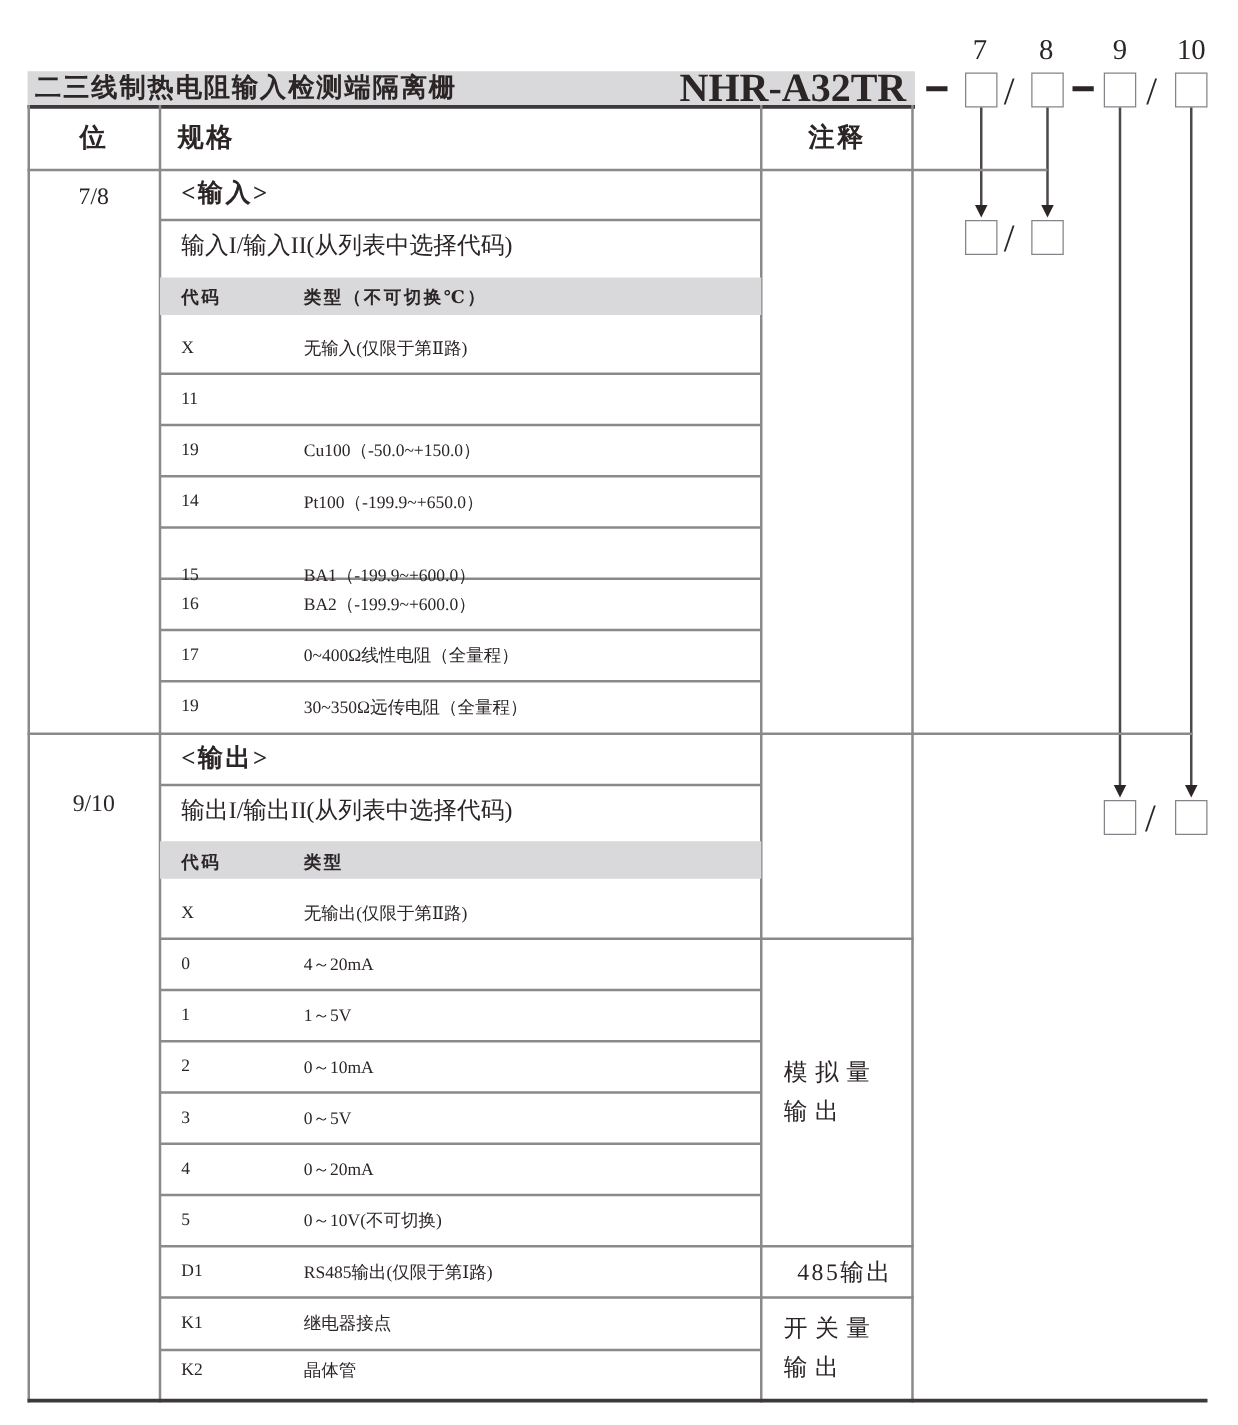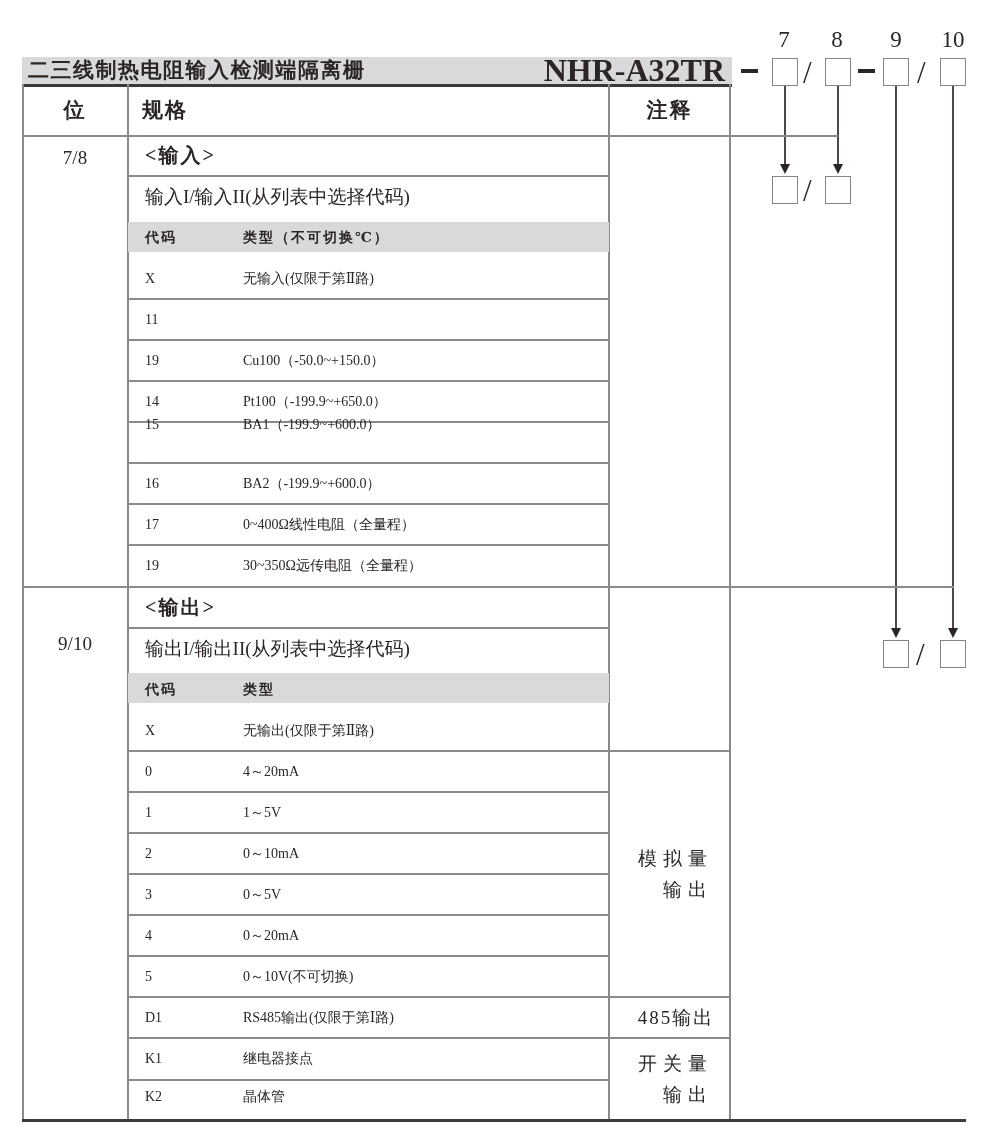--- a/index.html
+++ b/index.html
@@ -24,21 +24,21 @@
   .model-text{position:absolute;right:7px;top:-1px;line-height:28px;font-size:32px;font-weight:700;white-space:nowrap;}
   .colhead{position:absolute;top:85px;height:50px;line-height:50px;font-size:21px;font-weight:700;letter-spacing:2px;}
   .row{position:absolute;left:128px;width:401px;height:41px;font-size:14px;}
   .row .code{position:absolute;left:17px;top:50%;transform:translateY(-50%);white-space:nowrap;}
   .row .type{position:absolute;left:115px;top:50%;transform:translateY(-50%);white-space:nowrap;}
   .row.bold{font-weight:700;letter-spacing:2px;}
   .heading{position:absolute;left:145px;height:41px;line-height:41px;font-size:20px;font-weight:700;letter-spacing:2px;white-space:nowrap;}
   .subrow{position:absolute;left:145px;height:41px;line-height:41px;font-size:19px;white-space:nowrap;}
   .pos-label{position:absolute;left:22px;width:106px;height:41px;line-height:41px;text-align:center;font-size:19px;}
   .note{position:absolute;left:609px;width:122px;display:flex;align-items:center;justify-content:center;font-size:19px;}
-  .note-wrap{display:block;width:86px;letter-spacing:6px;line-height:31px;text-align:right;}
+  .note-wrap{display:block;width:86px;letter-spacing:6px;line-height:31px;}
   .note-line{white-space:nowrap;letter-spacing:2px;margin-left:12px;}
   .box{position:absolute;width:26px;height:28px;border:1.5px solid #85838a;background:#ffffff;box-sizing:border-box;}
   .digit{position:absolute;top:28px;font-size:23px;line-height:24px;transform:translateX(-50%);}
   .slash{position:absolute;font-size:31px;line-height:30px;color:var(--ink);}
   .dash{position:absolute;width:17px;height:4px;background:var(--ink);}
   .cline{position:absolute;width:1.5px;background:var(--line);}
   .arrow{position:absolute;width:0;height:0;border-left:5px solid transparent;border-right:5px solid transparent;border-top:10px solid var(--ink);transform:translateX(-50%);}
 </style>
 </head>
 <body>
@@ -130,21 +130,21 @@
   <span class="code">11</span>
 </div>
 <div class="row" style="top:340px">
   <span class="code">19</span>
   <span class="type">Cu100（-50.0~+150.0）</span>
 </div>
 <div class="row" style="top:381px">
   <span class="code">14</span>
   <span class="type">Pt100（-199.9~+650.0）</span>
 </div>
-<div class="row" style="top:404px">
+<div class="row" style="top:440px">
   <span class="code">15</span>
   <span class="type">BA1（-199.9~+600.0）</span>
 </div>
 <div class="row" style="top:463px">
   <span class="code">16</span>
   <span class="type">BA2（-199.9~+600.0）</span>
 </div>
 <div class="row" style="top:504px">
   <span class="code">17</span>
   <span class="type">0~400Ω线性电阻（全量程）</span>

